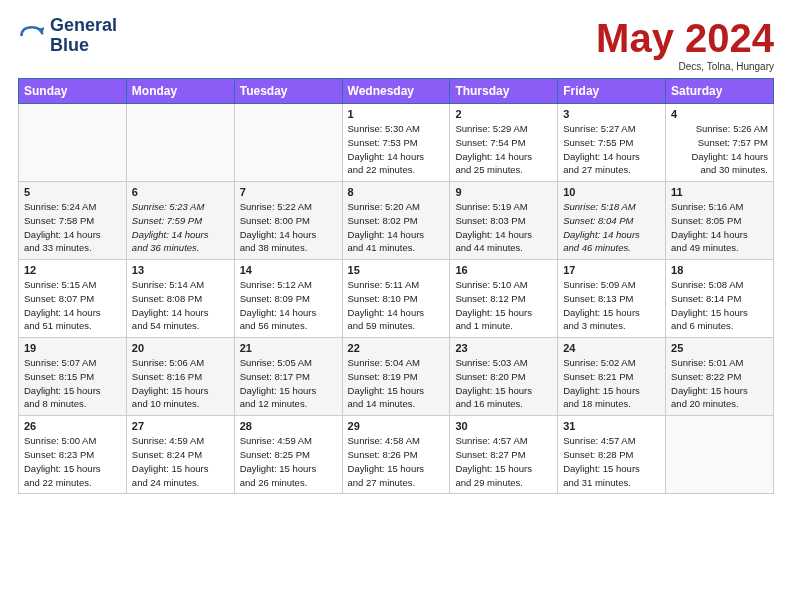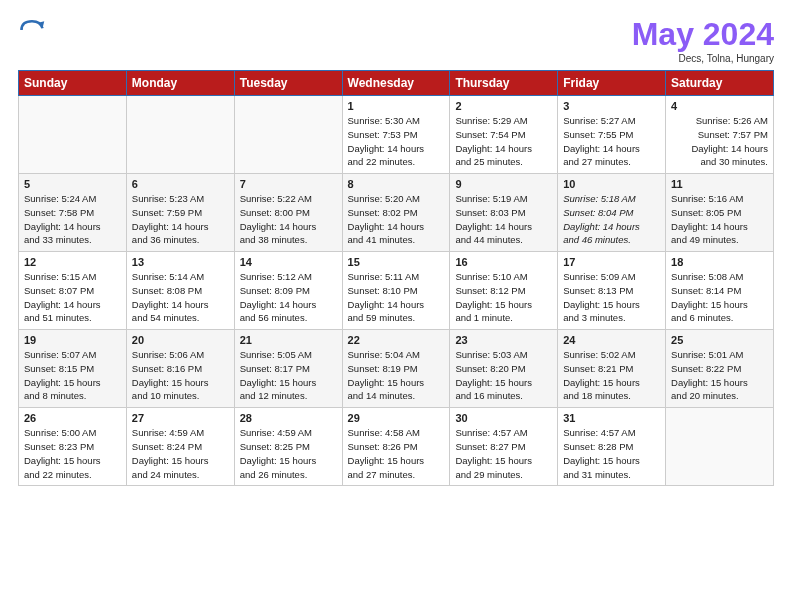--- a/index.html
+++ b/index.html
@@ -31,35 +31,35 @@
       line-height: 1.1;
     }
     .logo-icon {
       width: 28px;
       height: 28px;
     }
     .title-block {
       text-align: right;
     }
     .month-title {
-      font-size: 32px;
+      font-size: 40px;
       font-weight: bold;
-      color: #8b5cf6;
+      color: #b91c1c;
     }
     .location-title {
       font-size: 10px;
       color: #333;
     }
     table {
       width: 100%;
       border-collapse: collapse;
       table-layout: fixed;
     }
     thead th {
-      background-color: #b91c1c;
+      background-color: #8b5cf6;
       color: #fff;
       text-align: left;
       padding: 5px 5px;
       font-size: 12px;
       font-weight: bold;
       border: 1px solid #2e6db4;
     }
     tbody td {
       vertical-align: top;
       border: 1px solid #ccc;
@@ -90,20 +90,24 @@
 </head>
 <body>
 
 <div class="container">
   <div class="header-row">
     <div class="logo">
       <svg class="logo-icon" viewBox="0 0 32 32" xmlns="http://www.w3.org/2000/svg">
         <path d="M4 16 Q4 6 16 6 Q26 6 28 14" stroke="#2e6db4" stroke-width="3" fill="none"></path>
         <path d="M22 8 L30 6 L28 14" fill="#2e6db4"></path>
       </svg>
+      <div class="logo-text">
+        <div>General</div>
+        <div>Blue</div>
+      </div>
     </div>
     <div class="title-block">
       <div class="month-title">May 2024</div>
       <div class="location-title">Decs, Tolna, Hungary</div>
     </div>
   </div>
 
   <table>
     <thead>
       <tr>
@@ -153,21 +157,21 @@
         <tr>
           <td>
             <span class="day-num">5</span>
             <div class="day-info" style="white-space: pre-line;">Sunrise: 5:24 AM
 Sunset: 7:58 PM
 Daylight: 14 hours
 and 33 minutes.</div>
           </td>
           <td>
             <span class="day-num">6</span>
-            <div class="day-info" style="white-space: pre-line;">Sunrise: 5:23 AM
+            <div class="day-info" style="white-space: pre-line; font-style: italic;">Sunrise: 5:23 AM
 Sunset: 7:59 PM
 Daylight: 14 hours
 and 36 minutes.</div>
           </td>
           <td>
             <span class="day-num">7</span>
             <div class="day-info" style="white-space: pre-line;">Sunrise: 5:22 AM
 Sunset: 8:00 PM
 Daylight: 14 hours
 and 38 minutes.</div>

